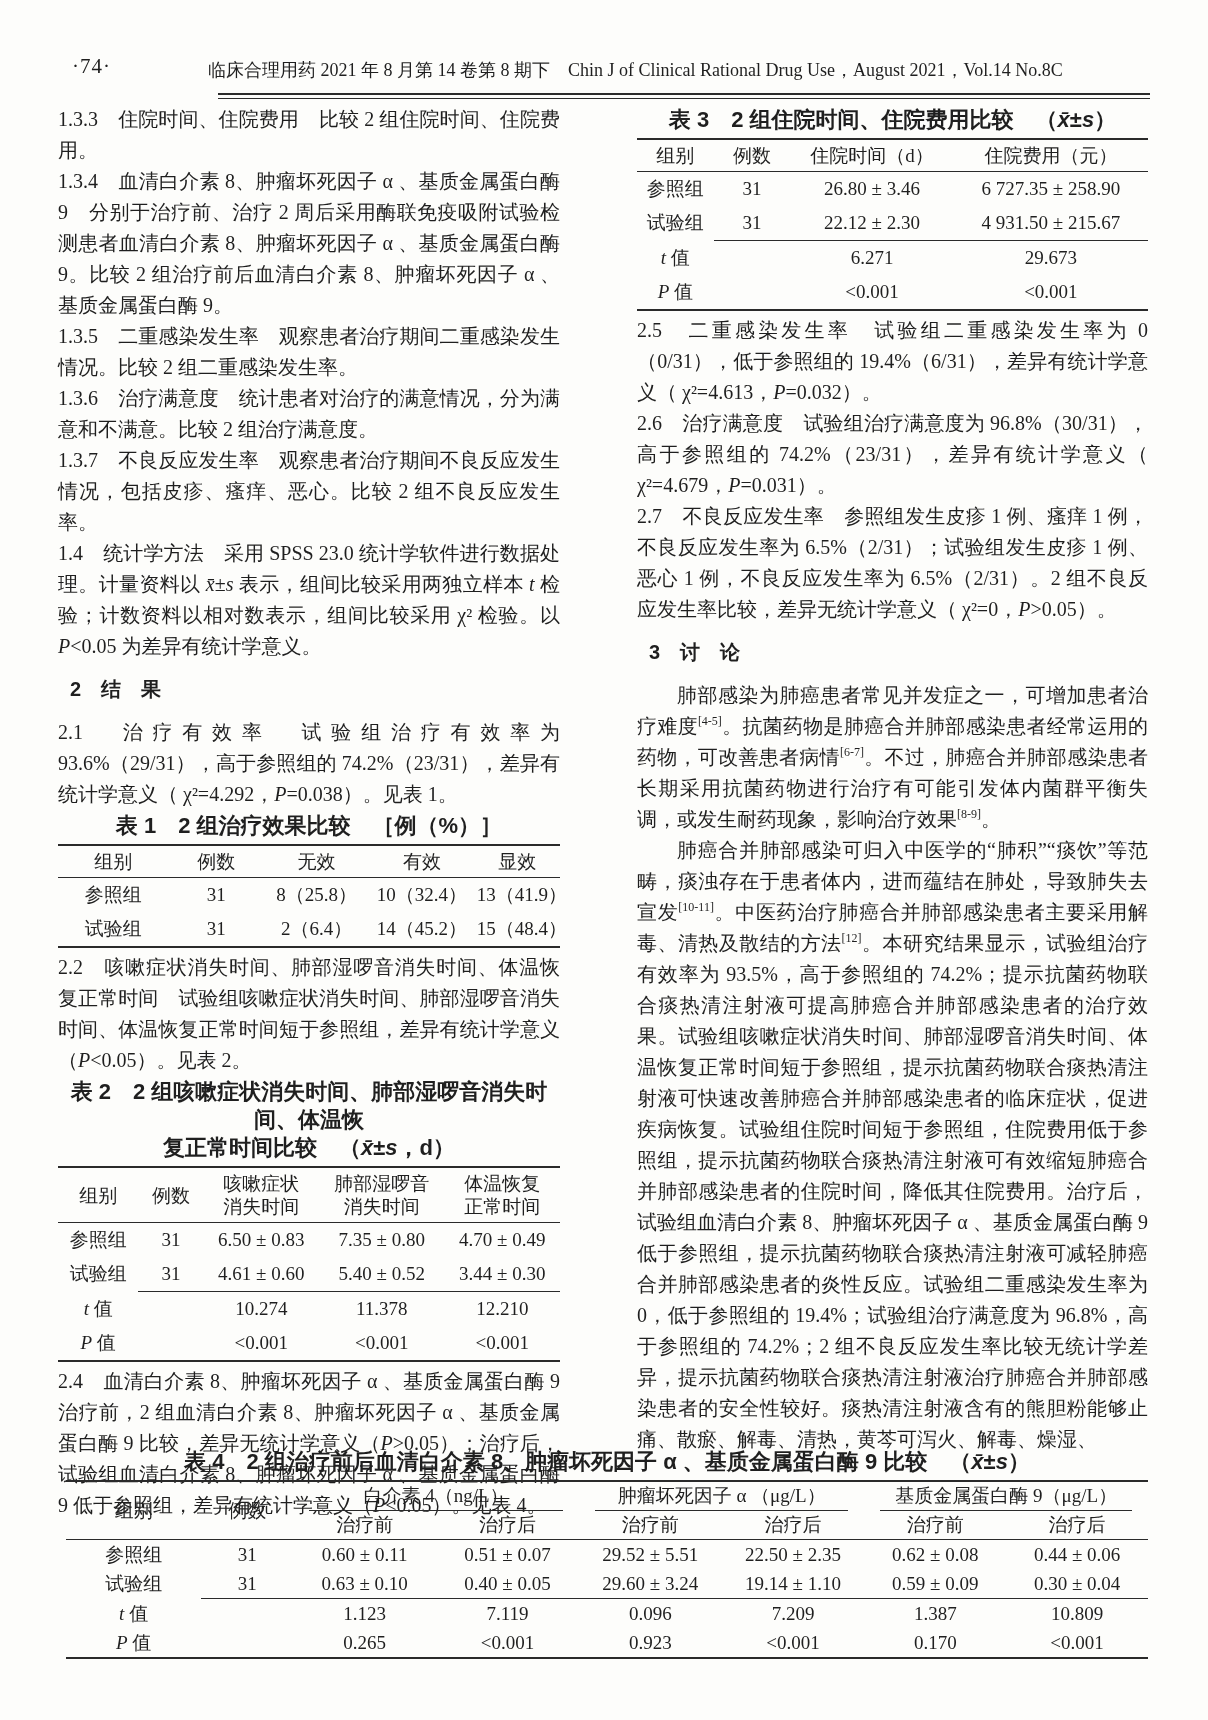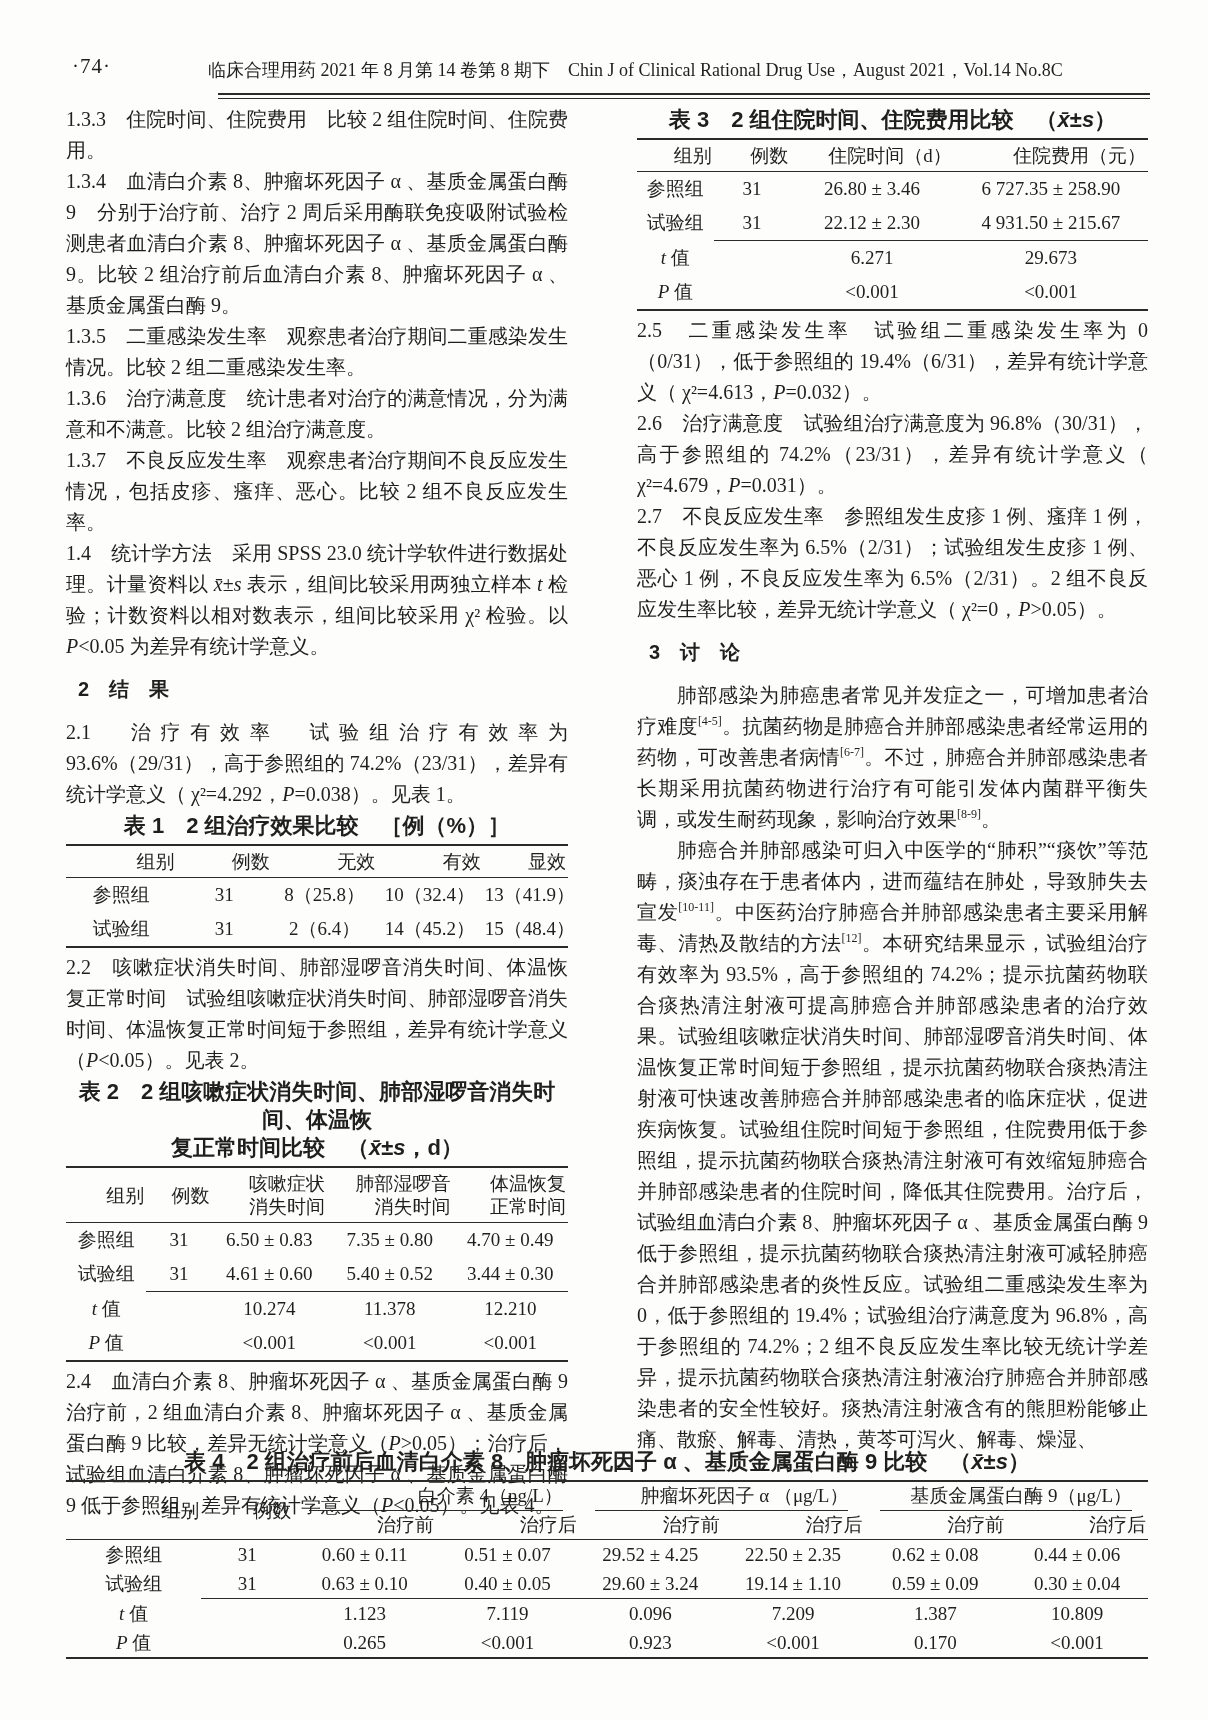--- a/index.html
+++ b/index.html
@@ -4,33 +4,33 @@
 <style>
   html,body{margin:0;padding:0;background:#d9d9d9;}
   .page{position:relative;width:1208px;height:1720px;margin:0 auto;background:#fdfdfb;
         font-family:"Liberation Serif","DejaVu Serif",serif;color:#1f1f1f;overflow:hidden;}
   .pagenum{position:absolute;left:72px;top:54px;font-size:21px;letter-spacing:1px;}
   .jheader{position:absolute;left:208px;top:58px;width:932px;text-align:left;
            font-size:18px;white-space:nowrap;}
   .hrule{position:absolute;left:218px;top:93px;width:932px;height:3px;
          border-top:2px solid #2b2b2b;border-bottom:1px solid #2b2b2b;}
   .col{position:absolute;font-size:20px;line-height:31px;text-align:justify;}
-  .colL{left:66px;top:104px;width:502px;}
+  .colL{left:58px;top:104px;width:502px;}
   .colR{left:637px;top:104px;width:511px;}
   .para{margin:0;}
   .para.indent{text-indent:2em;}
   .sec-h{margin:12px;font-weight:bold;font-size:20px;line-height:31px;
          font-family:"Liberation Sans","DejaVu Sans",sans-serif;}
   .tbl-wrap{margin:2px 0 4px;}
   .tbl-title{text-align:center;font-weight:bold;font-size:22px;line-height:28px;margin:1px 0 4px;
              font-family:"Liberation Sans","DejaVu Sans",sans-serif;}
   table.ptable{width:100%;border-collapse:collapse;border-top:2.5px solid #2a2a2a;
                border-bottom:2.5px solid #2a2a2a;font-size:19px;table-layout:fixed;}
   .ptable th{font-weight:normal;border-bottom:1.5px solid #2a2a2a;padding:4px 2px;
-             line-height:23px;text-align:right;white-space:pre-line;}
+             line-height:23px;text-align:center;white-space:pre-line;}
   .ptable td{text-align:center;padding:0 2px;line-height:34px;overflow:hidden;white-space:nowrap;}
   .ptable td.statline{border-top:1.5px solid #2a2a2a;}
   
   .t4wrap{position:absolute;left:66px;top:1446px;width:1082px;}
   .t4wrap td{line-height:29px;}
   .t4wrap th{line-height:22px;padding:3px 2px;}
   .t4wrap th.grp-th{border-bottom:none;padding:3px 0 0;}
   .grp{border-bottom:1.5px solid #2a2a2a;margin:0 16px;padding-bottom:3px;}
   sup{font-size:0.6em;line-height:0;vertical-align:super;}
   i{font-style:italic;}
@@ -225,21 +225,21 @@
               <th>治疗前</th>
               <th>治疗后</th>
             </tr>
           </thead>
           <tbody>
             <tr>
               <td>参照组</td>
               <td>31</td>
               <td>0.60 ± 0.11</td>
               <td>0.51 ± 0.07</td>
-              <td>29.52 ± 4.25</td>
+              <td>29.52 ± 5.51</td>
               <td>22.50 ± 2.35</td>
               <td>0.62 ± 0.08</td>
               <td>0.44 ± 0.06</td>
             </tr>
             <tr>
               <td>试验组</td>
               <td>31</td>
               <td>0.63 ± 0.10</td>
               <td>0.40 ± 0.05</td>
               <td>29.60 ± 3.24</td>

